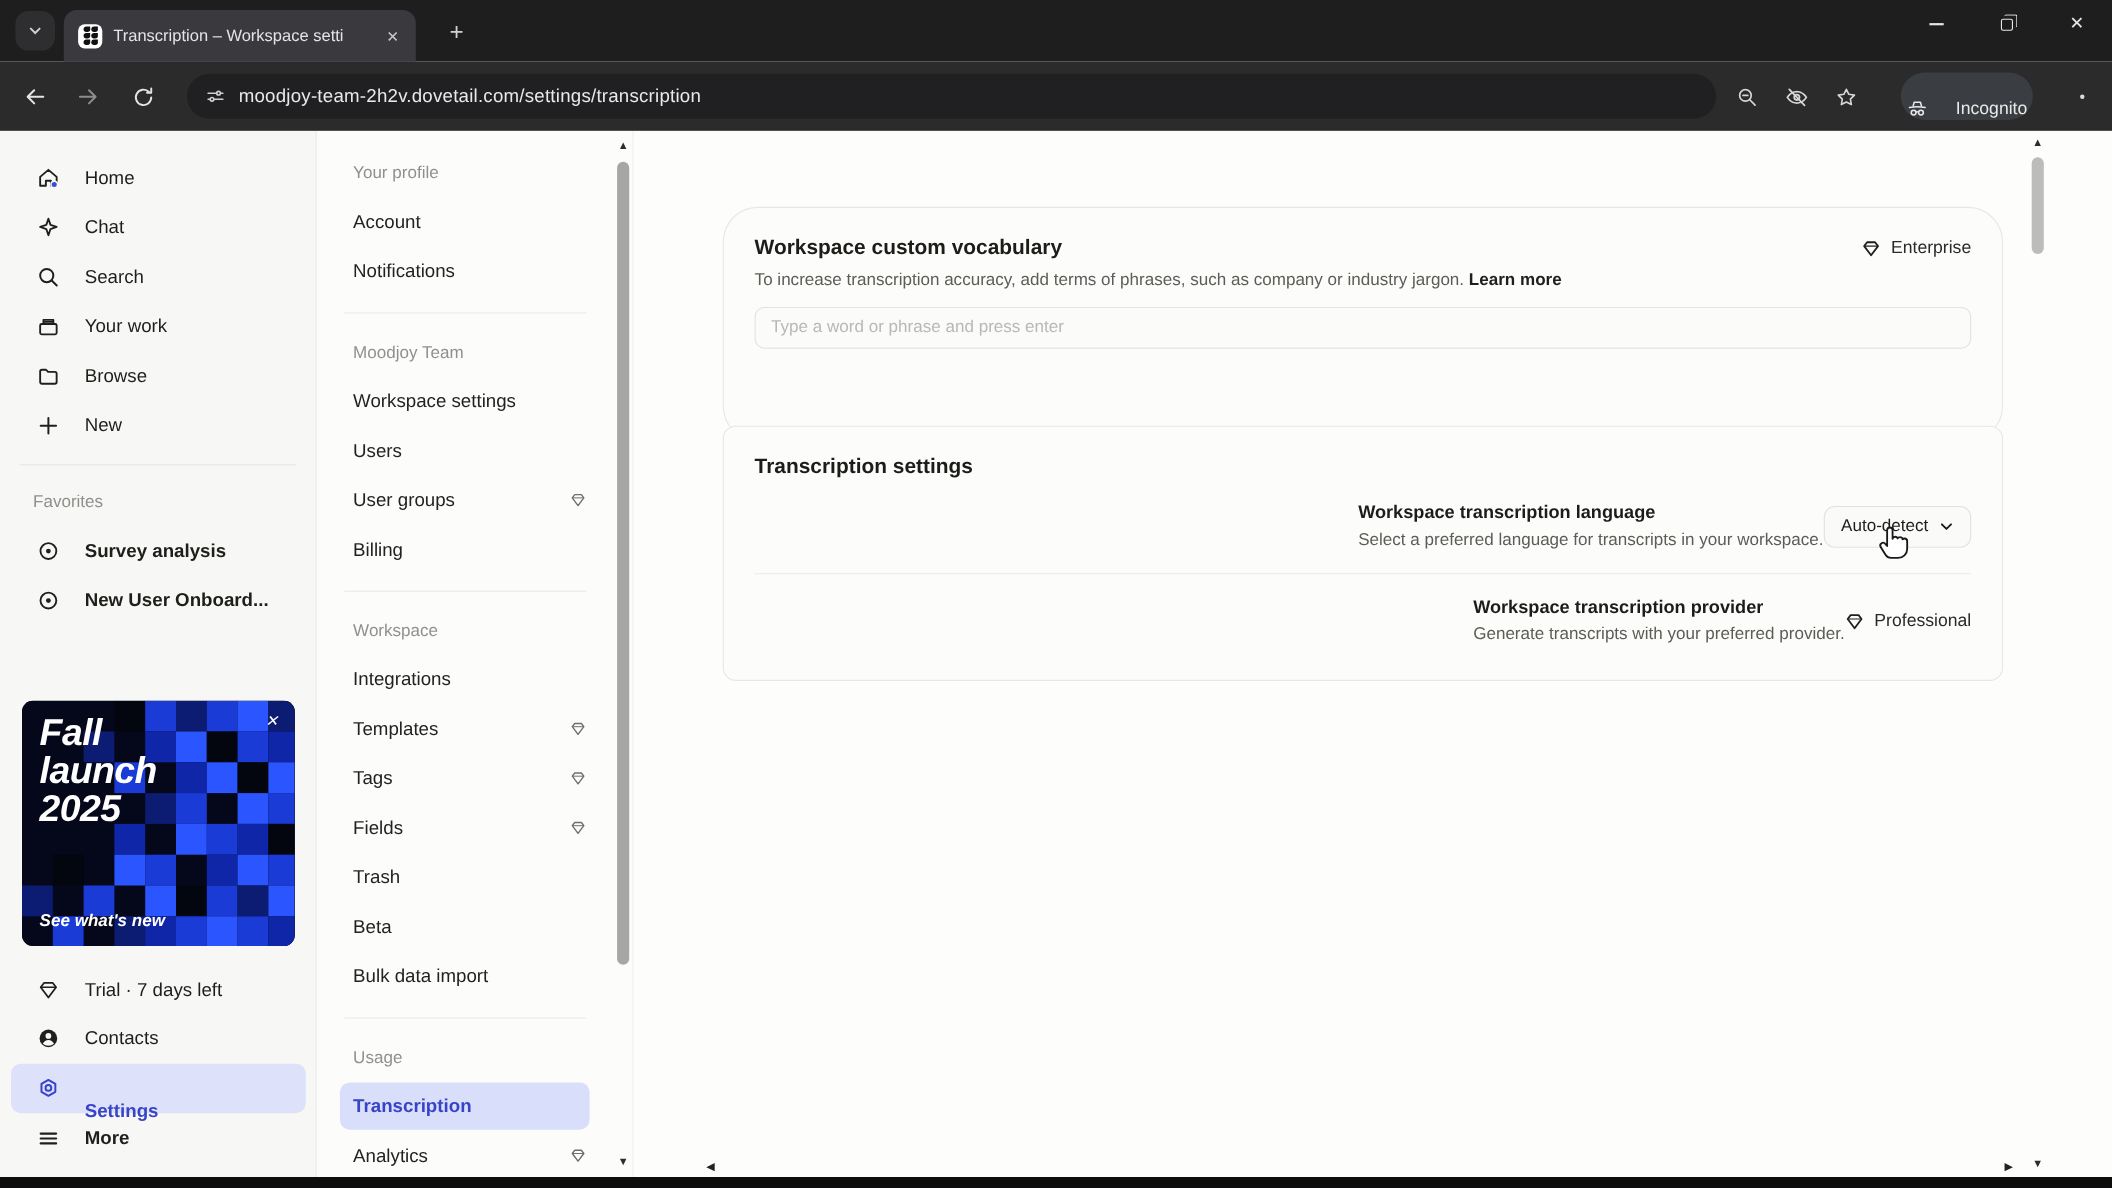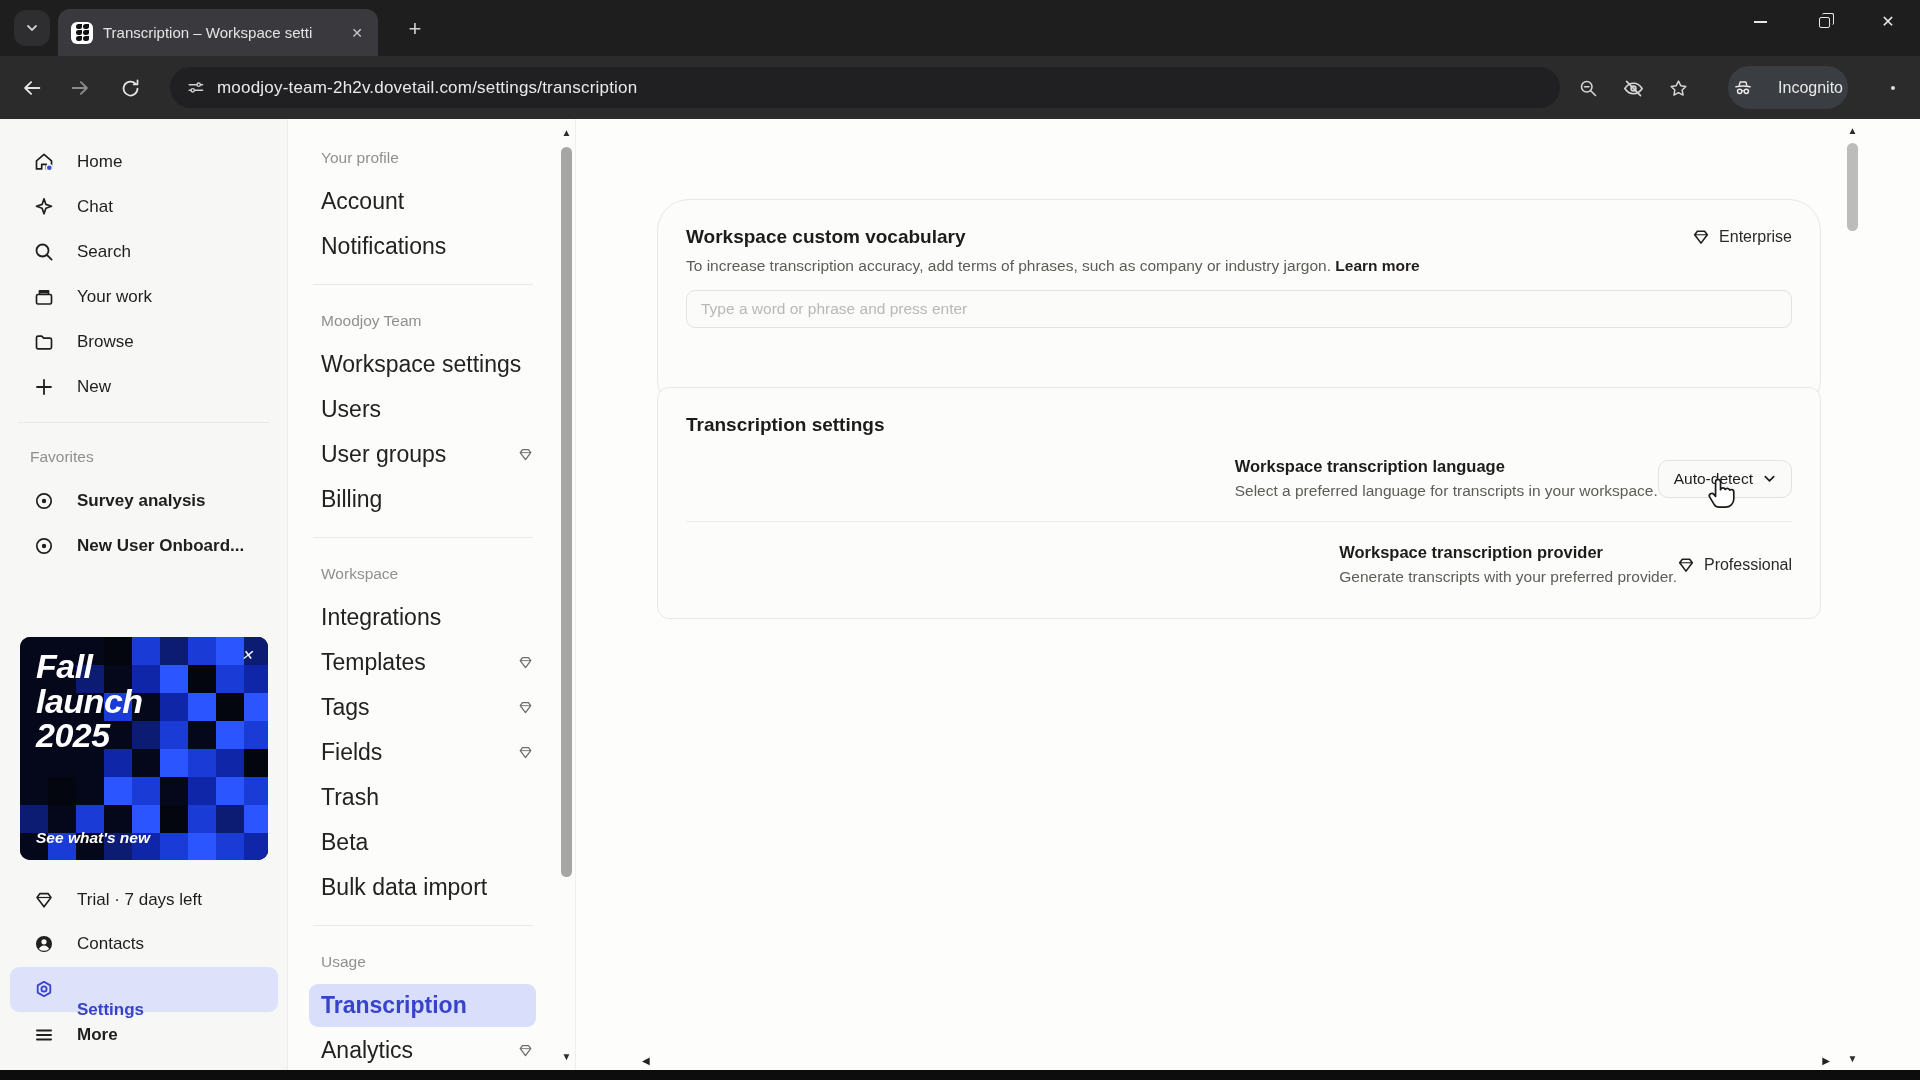--- a/index.html
+++ b/index.html
@@ -32,21 +32,21 @@
 
   .toolbar { position:absolute; top:56px; left:0; right:0; height:63px; background:#2b2b2b; }
   .nav-btn { position:absolute; top:14px; width:36px; height:36px; display:flex; align-items:center;
     justify-content:center; border-radius:50%; cursor:pointer; }
   .urlbar { position:absolute; left:170px; top:11px; width:1390px; height:41px; background:#202022;
     border-radius:21px; display:flex; align-items:center; padding:0 16px; gap:12px; cursor:text; }
   .url-text { color:#e9e9e9; font-size:17px; letter-spacing:.2px; }
   .tb-icon { position:absolute; top:16px; width:32px; height:32px; display:flex; align-items:center;
     justify-content:center; cursor:pointer; }
   .incog { position:absolute; left:1728px; top:10px; width:120px; height:43px; background:#3a3d41;
-    border-radius:22px; display:flex; align-items:center; justify-content:center; gap:25px;
+    border-radius:22px; display:flex; align-items:flex-end; justify-content:center; gap:25px;
     color:#e9e9e9; font-size:16px; }
   .menu-dots { position:absolute; left:1878px; top:16px; width:30px; height:32px; display:flex;
     align-items:center; justify-content:center; cursor:pointer; }
   .menu-dots span { width:4px; height:4px; border-radius:50%; background:#dcdcdc; display:block; margin:2.5px 0; }
   .menu-dots .col { display:flex; flex-direction:column; }
 
   
   .content { position:absolute; top:119px; left:0; right:0; bottom:10px; background:#fdfdfc; overflow:hidden; }
 
   
@@ -65,21 +65,21 @@
   .promo-cta { position:absolute; left:16px; bottom:13px; color:#fff; font-size:15.5px; font-weight:600; }
   .promo-close { position:absolute; right:11px; top:8px; color:#fff; font-size:14px; width:20px; height:20px;
     display:flex; align-items:center; justify-content:center; cursor:pointer; }
   .side-footer-item { position:absolute; left:0; width:288px; }
   .settings-pill { position:absolute; left:10px; width:268px; height:45px; border-radius:9px; background:#dde1fa; }
   .sel-blue { color:#3743c9 !important; }
 
   
   .subnav { position:absolute; left:289px; top:0; bottom:0; width:268px; background:#fcfcfb; padding-top:18px; }
   .sub-label { height:42px; display:flex; align-items:center; padding-left:32px; font-size:15.5px; color:#90908c; }
-  .sub-item { height:45px; display:flex; align-items:center; padding:0 24px 0 32px; font-size:23px;
+  .sub-item { height:45px; display:flex; align-items:center; padding:0 24px 0 32px; font-size:17px;
     font-weight:500; color:#222220; cursor:pointer; position:relative; }
   .sub-item .gem-right { margin-left:auto; color:#6e6e6a; display:flex; }
   .sub-divider { height:1px; background:#e9e9e7; margin:15px 24px; }
   .sub-selected { position:relative; color:#3743c9; }
   .sub-selected::before { content:""; position:absolute; left:20px; right:21px; top:1px; bottom:1px;
     border-radius:9px; background:#d9defa; z-index:0; }
   .sub-selected > * { position:relative; z-index:1; }
   .sub-item > span { position:relative; z-index:1; }
 
   
@@ -489,21 +489,21 @@
     </nav>
 
     <div class="subnav-scroll">
       <div class="arrow" style="top:8px;">▲</div>
       <div class="subnav-thumb"></div>
       <div class="arrow" style="bottom:8px;">▼</div>
     </div>
 
     <main class="main">
 
-      <section class="card" style="top:80px; height:213px;border-radius:32px;">
+      <section class="card" style="top:69px; height:213px;border-radius:32px;">
         <div class="card-head">
           <h2>Workspace custom vocabulary</h2>
           <div class="plan-badge">
             <svg width="18" height="18" viewBox="0 0 20 20">
                 <path d="M6 3.6h8l3 3.9L10 16.8 3 7.5z" fill="none" stroke="#1f1f1c" stroke-width="1.8" stroke-linejoin="round"></path>
                 <path d="M3 7.5h14" stroke="#1f1f1c" stroke-width="1.2"></path>
               </svg>
             <span>Enterprise</span>
           </div>
         </div>

